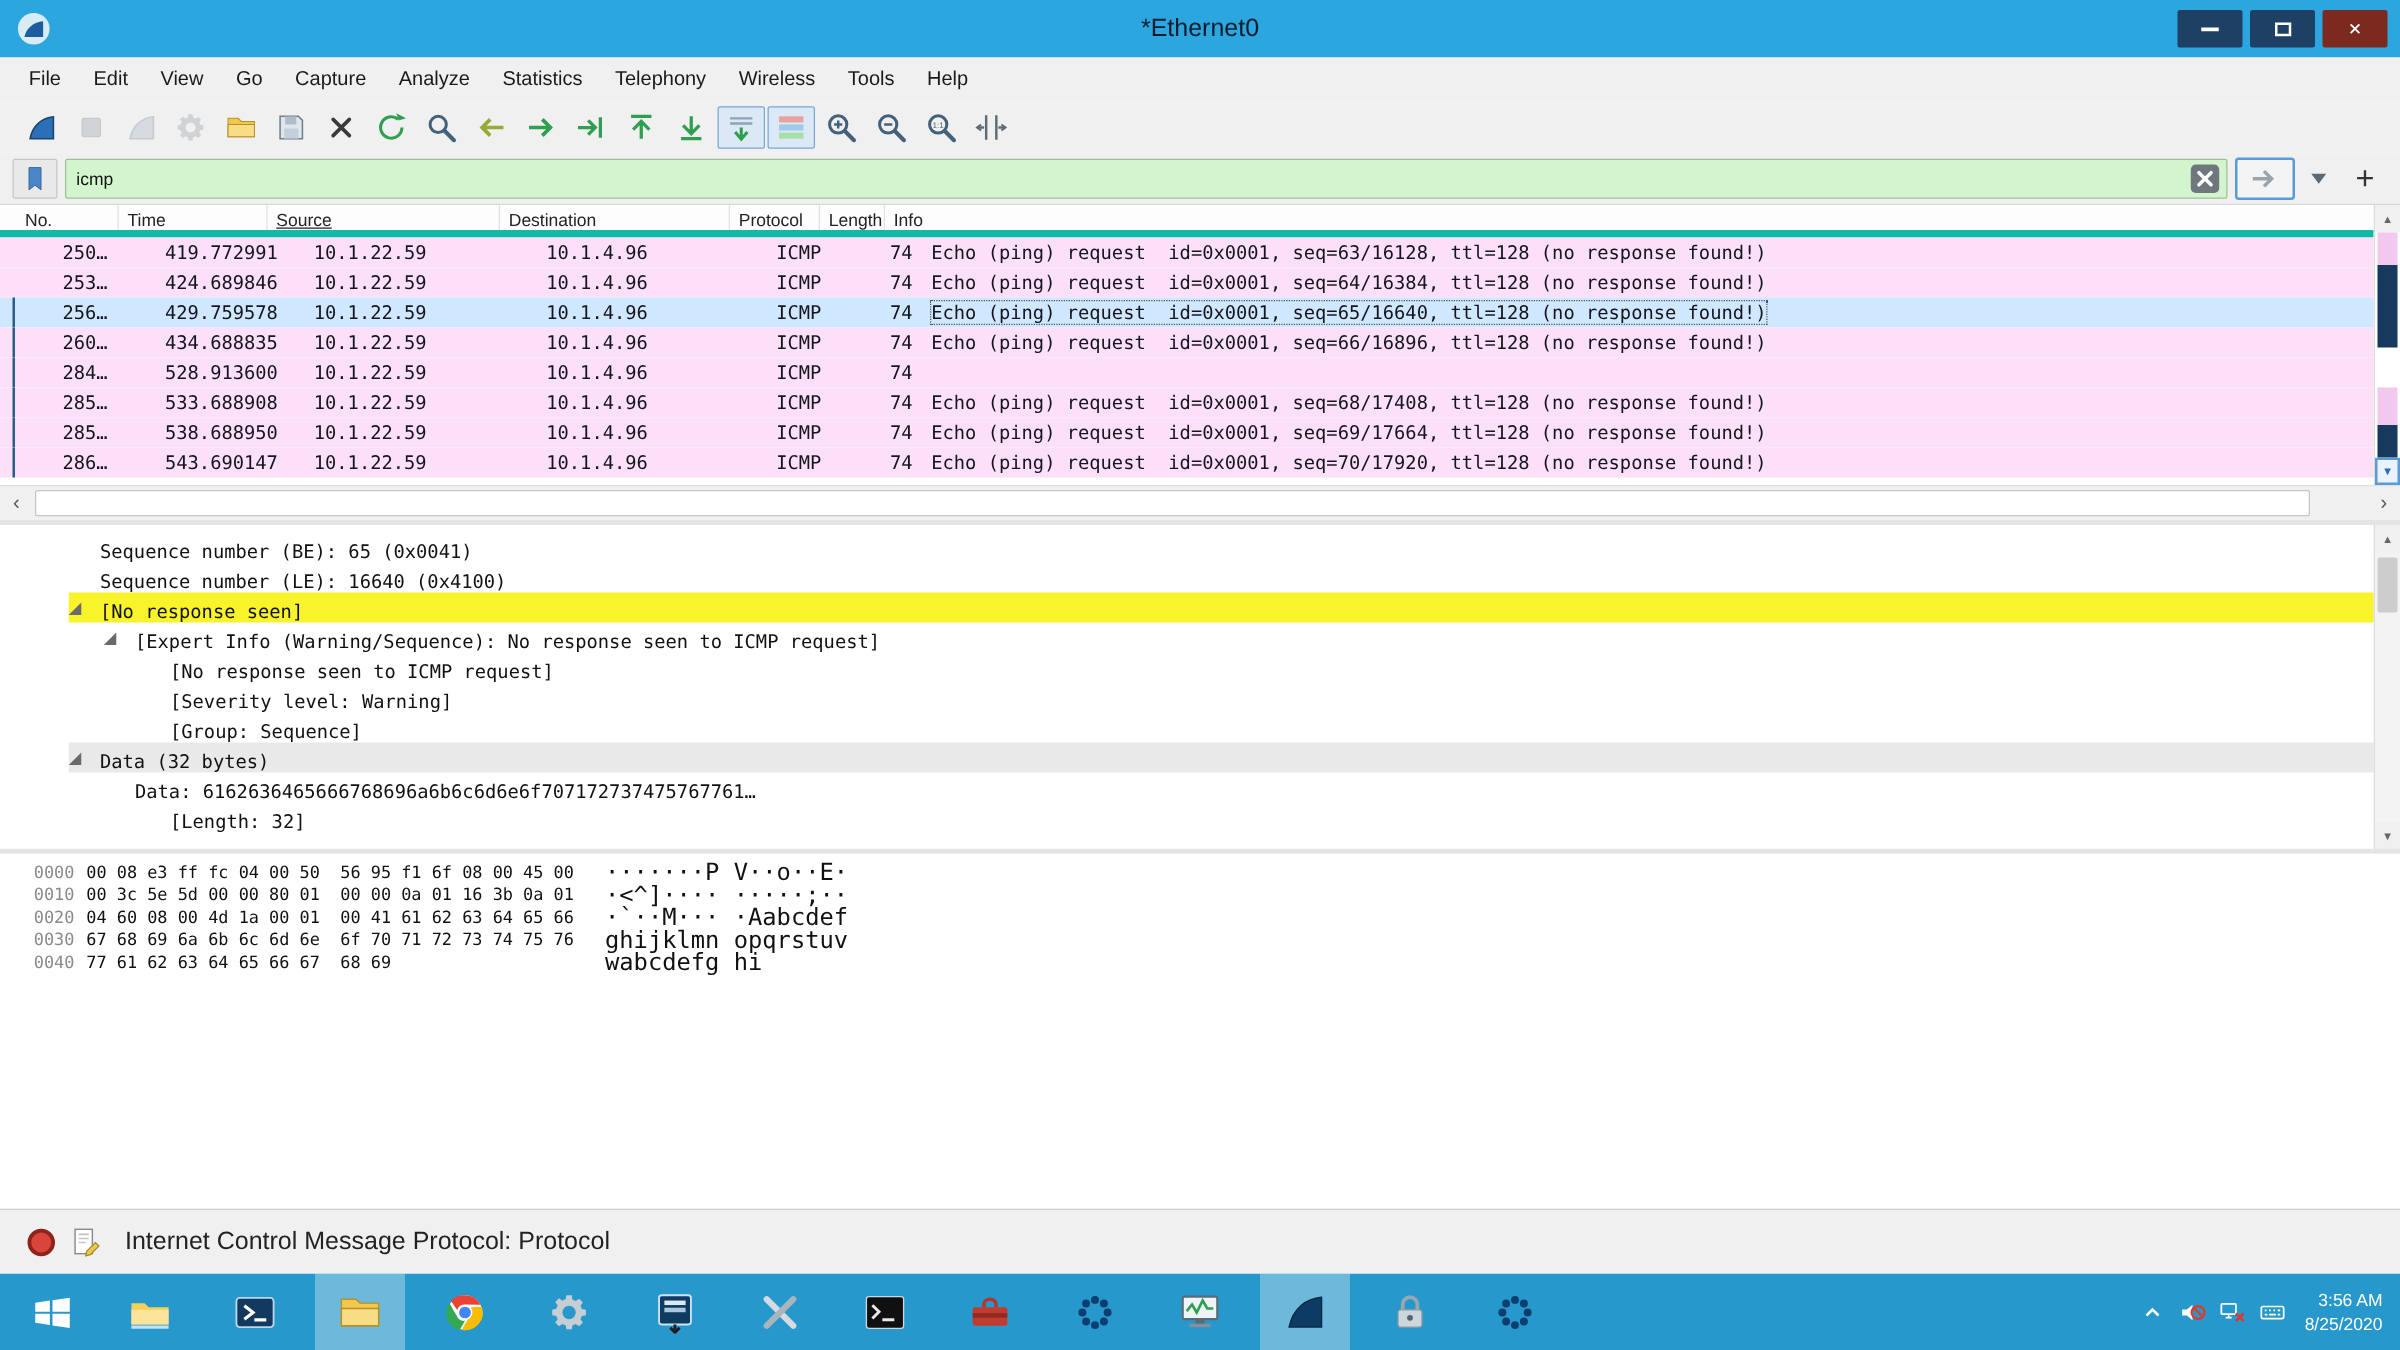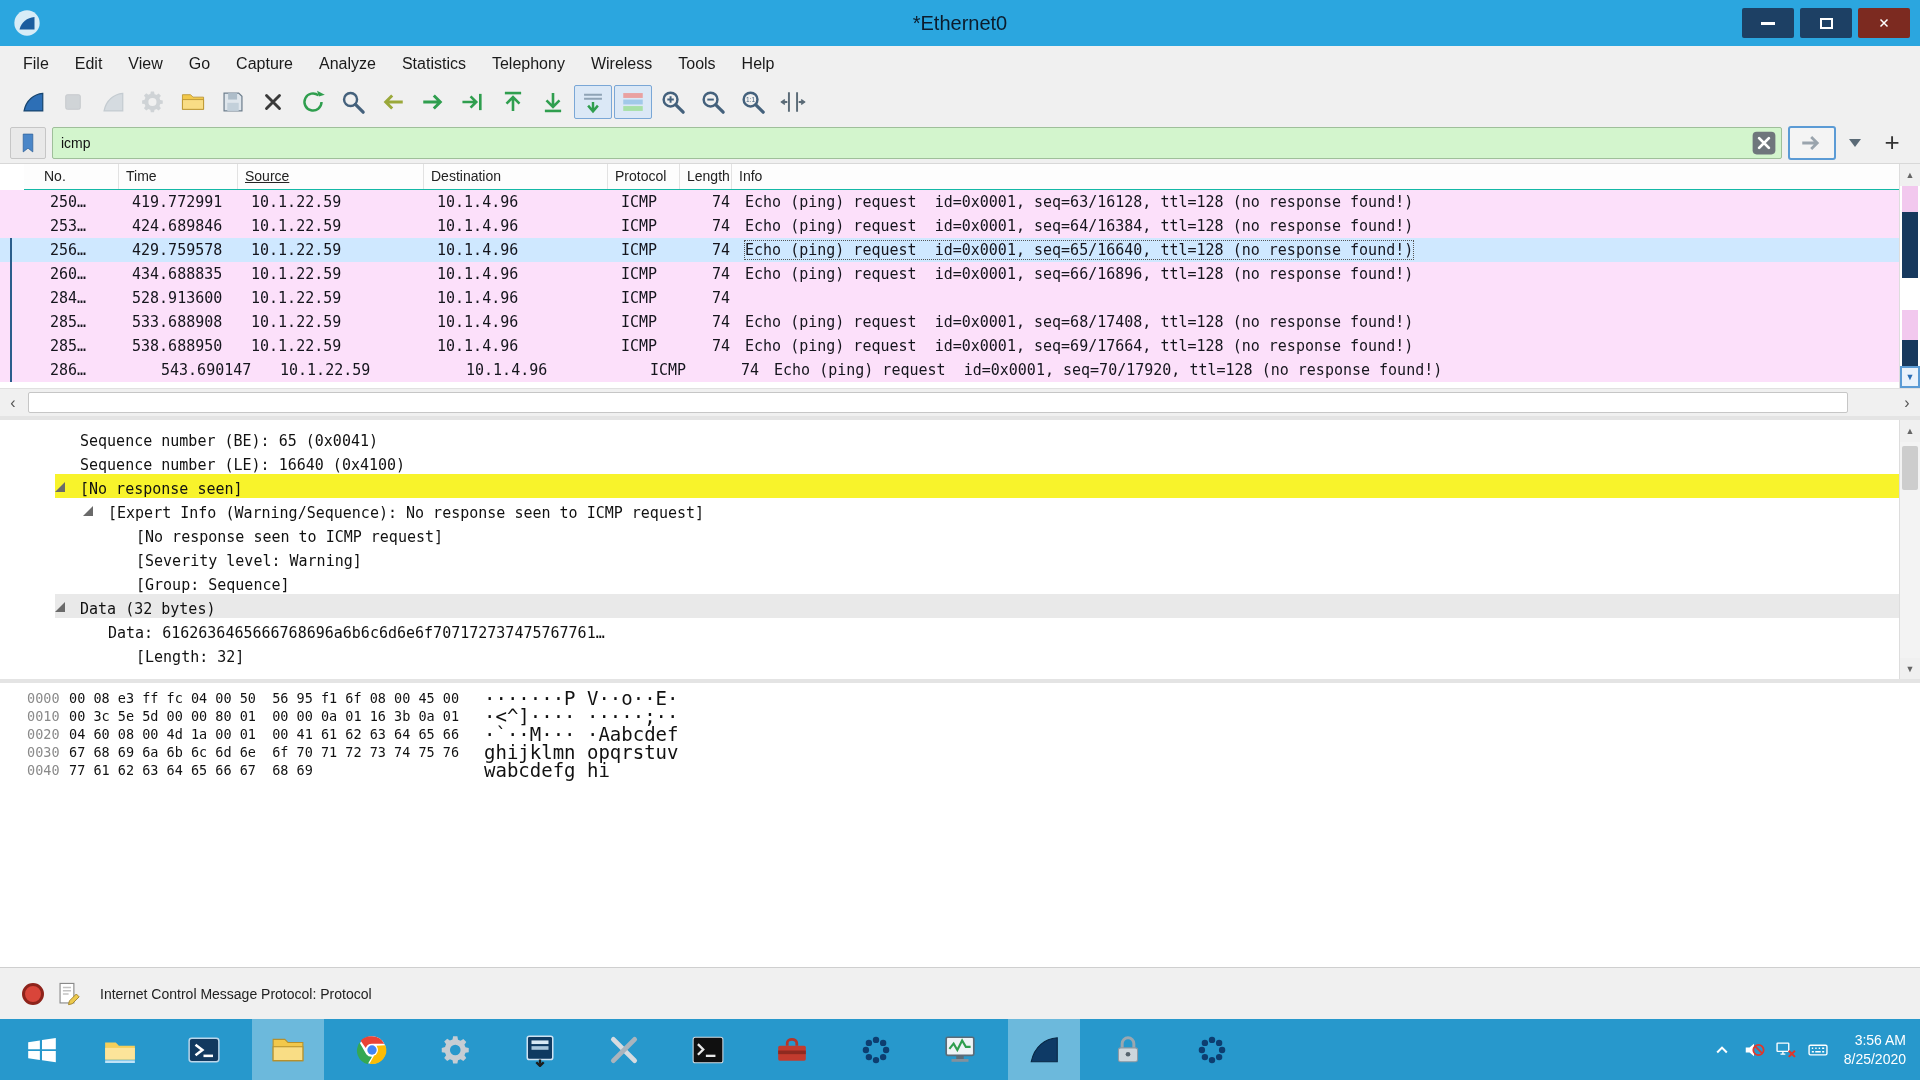--- a/index.html
+++ b/index.html
@@ -39,21 +39,21 @@
   .filter-text{font-size:14px;color:#111;}
   .fb-clear{margin-left:auto;width:26px;height:26px;}
   .fb-clear svg{width:26px;height:26px;}
   .fb-apply{width:48px;height:34px;border:2px solid #5b9bd5;border-radius:3px;background:#f4f4f4;display:flex;align-items:center;justify-content:center;}
   .fb-apply svg{width:26px;height:26px;}
   .fb-dd{width:26px;height:34px;display:flex;align-items:center;justify-content:center;}
   .tri-down{width:0;height:0;border-left:6px solid transparent;border-right:6px solid transparent;border-top:8px solid #5a6a76;}
   .fb-plus{width:36px;height:34px;font-size:26px;color:#333;display:flex;align-items:center;justify-content:center;}
   
   .packet-pane{position:absolute;top:164px;left:0;right:0;height:252px;background:#fff;}
-  .pl-header{position:absolute;top:0;left:0;right:21px;height:26px;display:flex;background:#fdfdfd;border-bottom:1px solid #14b8a6;margin-left:24px;}
+  .pl-header{position:absolute;top:0;left:0;right:21px;height:26px;display:flex;background:#fdfdfd;border-bottom:6px solid #14b8a6;}
   .pl-hcell{font-size:14px;color:#222;padding:4px 0 0 7px;border-right:1px solid #e2e2e2;white-space:pre;overflow:hidden;flex:0 0 auto;}
   .pl-hcell.first{padding-left:20px;}
   .pl-hcell.grow{flex:1 1 auto;border-right:none;}
   .pl-body{position:absolute;top:26px;left:0;right:21px;}
   .pl-row{display:flex;height:24px;background:var(--row-icmp-bg);position:relative;}
   .pl-row.selected{background:var(--row-selected-bg);}
   .pl-row.related::before{content:"";position:absolute;left:10px;top:0;bottom:0;width:2px;background:#2a5d8c;}
   .pl-cell{font-family:"DejaVu Sans Mono",monospace;font-size:15px;line-height:24px;padding-left:7px;white-space:pre;overflow:hidden;color:#15151d;flex:0 0 auto;}
   .pl-cell.first{padding-left:20px;margin-left:30px;}
   .pl-cell.num{text-align:right;padding-left:0;padding-right:8px;}
@@ -94,21 +94,21 @@
   .hex-pane{position:absolute;top:683px;left:0;right:0;height:284px;background:#fff;padding-top:6px;}
   .hex-line{display:flex;height:18px;align-items:center;padding-left:27px;}
   .hex-off{width:42px;font-family:"DejaVu Sans Mono",monospace;font-size:13.5px;color:#8a8a8a;white-space:pre;}
   .hex-bytes{width:415px;font-family:"DejaVu Sans Mono",monospace;font-size:13.5px;color:#111;white-space:pre;}
   .hex-ascii{font-family:"DejaVu Sans Mono",monospace;font-size:19px;color:#111;white-space:pre;}
   
   .statusbar{position:absolute;top:967px;left:0;right:0;height:52px;background:var(--chrome-bg);border-top:1px solid #cfcfcf;display:flex;align-items:center;padding:0 14px;}
   .sb-expert{width:22px;height:22px;border-radius:50%;background:#d9453a;border:3px solid #8e231b;margin:0 12px 0 8px;}
   .sb-comment{width:26px;height:26px;margin-right:18px;}
   .sb-comment svg{width:26px;height:26px;}
-  .sb-text{font-size:14px;color:#222;}
+  .sb-text{font-size:20px;color:#222;}
   .sb-right{margin-left:auto;display:flex;align-items:center;height:100%;}
   .sb-group{padding:0 24px;border-left:1px solid #c9c9c9;height:60%;display:flex;align-items:center;font-size:14px;color:#222;white-space:pre;}
   .sb-group.profile{padding-right:34px;}
   
   .taskbar{position:absolute;top:1019px;left:0;width:100%;height:61px;background:var(--taskbar-bg);display:flex;align-items:center;}
   .tk-start{width:84px;height:100%;display:flex;align-items:center;justify-content:center;flex:0 0 auto;}
   .tk-start svg{width:34px;height:34px;}
   #taskbar-items{display:flex;height:100%;align-items:center;flex:0 0 auto;}
   .tk-item{width:72px;height:100%;margin-right:12px;display:flex;align-items:center;justify-content:center;flex:0 0 auto;}
   .tk-item svg{width:34px;height:34px;}
@@ -376,21 +376,21 @@
           <div class="pl-cell first" style="width: 95px;">285…</div>
           <div class="pl-cell" style="width: 119px;">538.688950</div>
           <div class="pl-cell" style="width: 186px;">10.1.22.59</div>
           <div class="pl-cell" style="width: 184px;">10.1.4.96</div>
           <div class="pl-cell" style="width: 72px;">ICMP</div>
           <div class="pl-cell num" style="width: 52px;">74</div>
           <div class="pl-cell grow">Echo (ping) request  id=0x0001, seq=69/17664, ttl=128 (no response found!)</div>
         </div>
         <div class="pl-row related">
           <div class="pl-cell first" style="width: 95px;">286…</div>
-          <div class="pl-cell" style="width: 119px; margin-left: 29px;">543.690147</div>
+          <div class="pl-cell" style="width: 119px;">543.690147</div>
           <div class="pl-cell" style="width: 186px;">10.1.22.59</div>
           <div class="pl-cell" style="width: 184px;">10.1.4.96</div>
           <div class="pl-cell" style="width: 72px;">ICMP</div>
           <div class="pl-cell num" style="width: 52px;">74</div>
           <div class="pl-cell grow">Echo (ping) request  id=0x0001, seq=70/17920, ttl=128 (no response found!)</div>
         </div>
       </div>
     <div class="pl-vscroll">
       <div class="vs-btn up"></div>
       <div class="vs-map">

